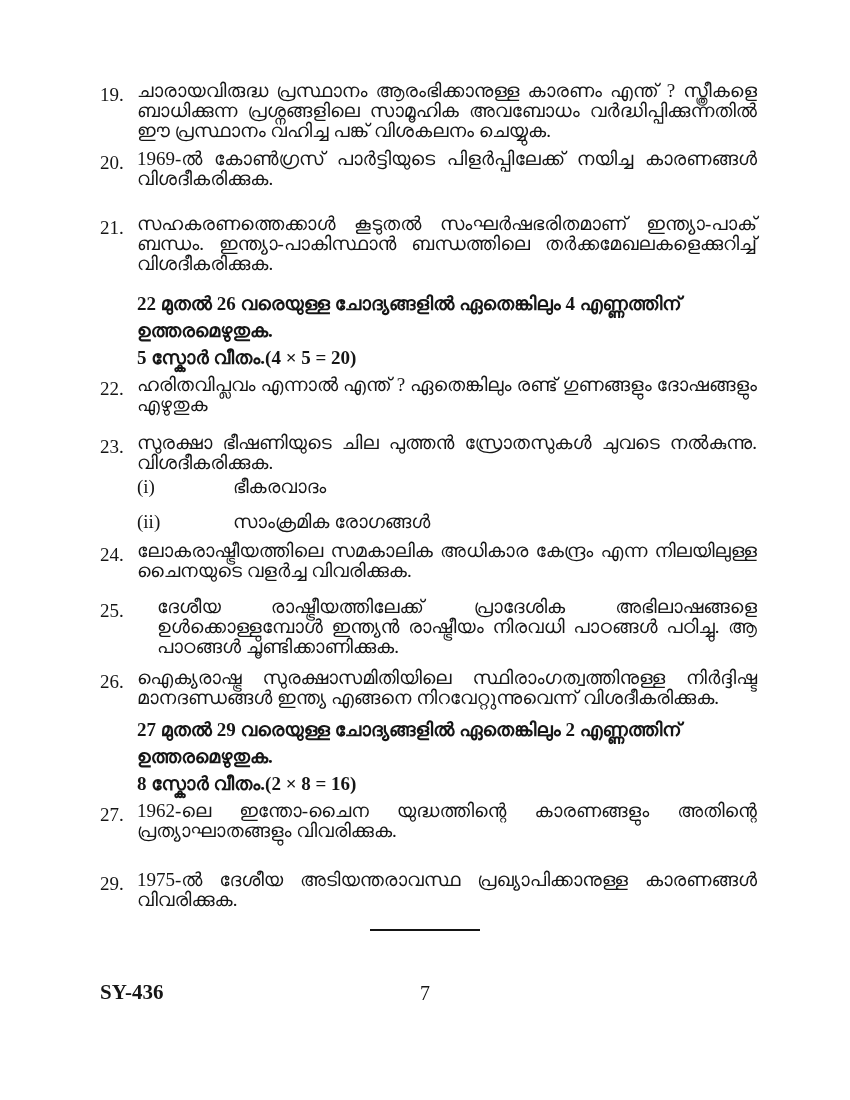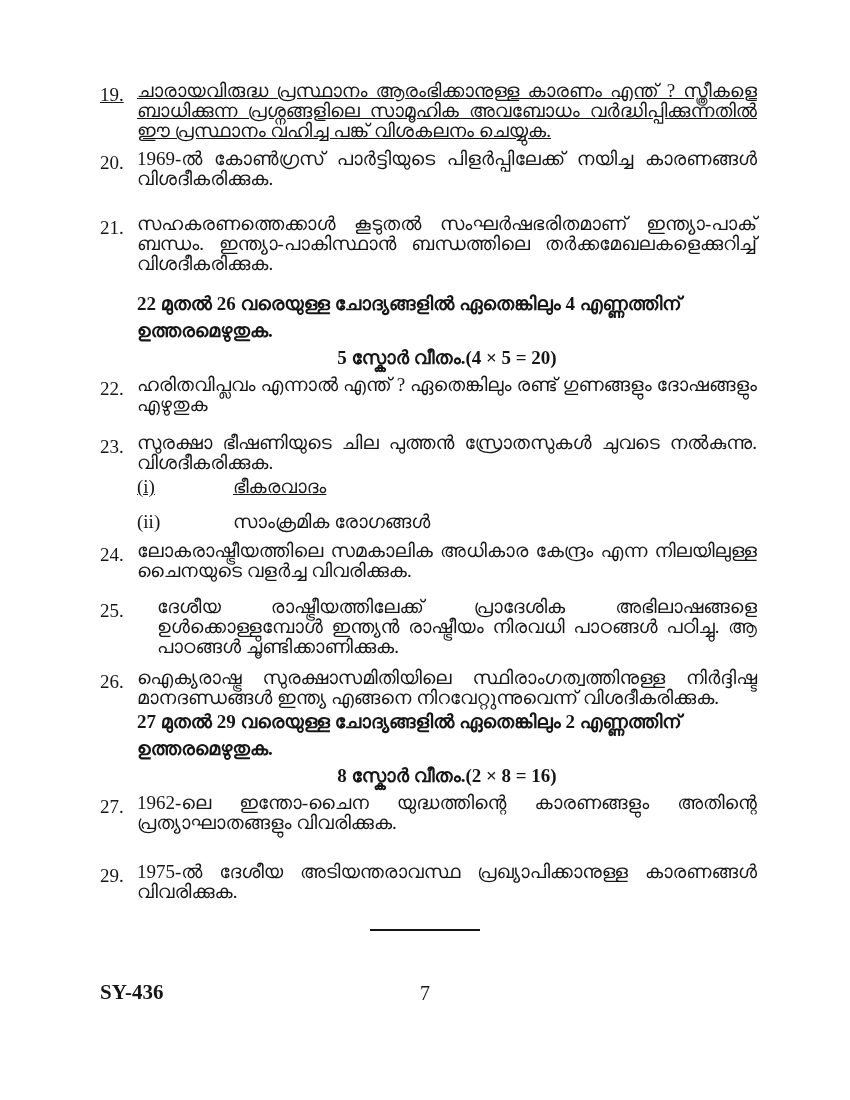--- a/index.html
+++ b/index.html
@@ -34,26 +34,27 @@
     font-size: 19px;
     line-height: 27px;
   }
   .sublabel { flex: 0 0 48px; width: 48px; }
   .subtext { flex: 1; margin-left: 48px; }
   .instr {
     margin-left: 37px;
     font-weight: 700;
     font-size: 19px;
     line-height: 27px;
+    margin-top: 8px;
   }
-  .instr-row { display: flex; justify-content: center; }
+  .instr-row { display: flex; justify-content: flex-start; }
   .marks { white-space: nowrap; }
   .g4  { margin-bottom: 4px; }
   .g6  { margin-bottom: 6px; }
-  .g8  { margin-bottom: 8px; text-decoration: underline; }
+  .g8  { margin-bottom: 8px; }
   .g11 { margin-bottom: 11px; gap: 20px; }
   .g13 { margin-bottom: 29px; }
   .g16 { margin-bottom: 16px; }
   .g18 { margin-bottom: 18px; }
   .g19 { }
   .g25 { margin-bottom: 25px; }
   .divider {
     position: absolute;
     left: 370px;
     top: 929px;

